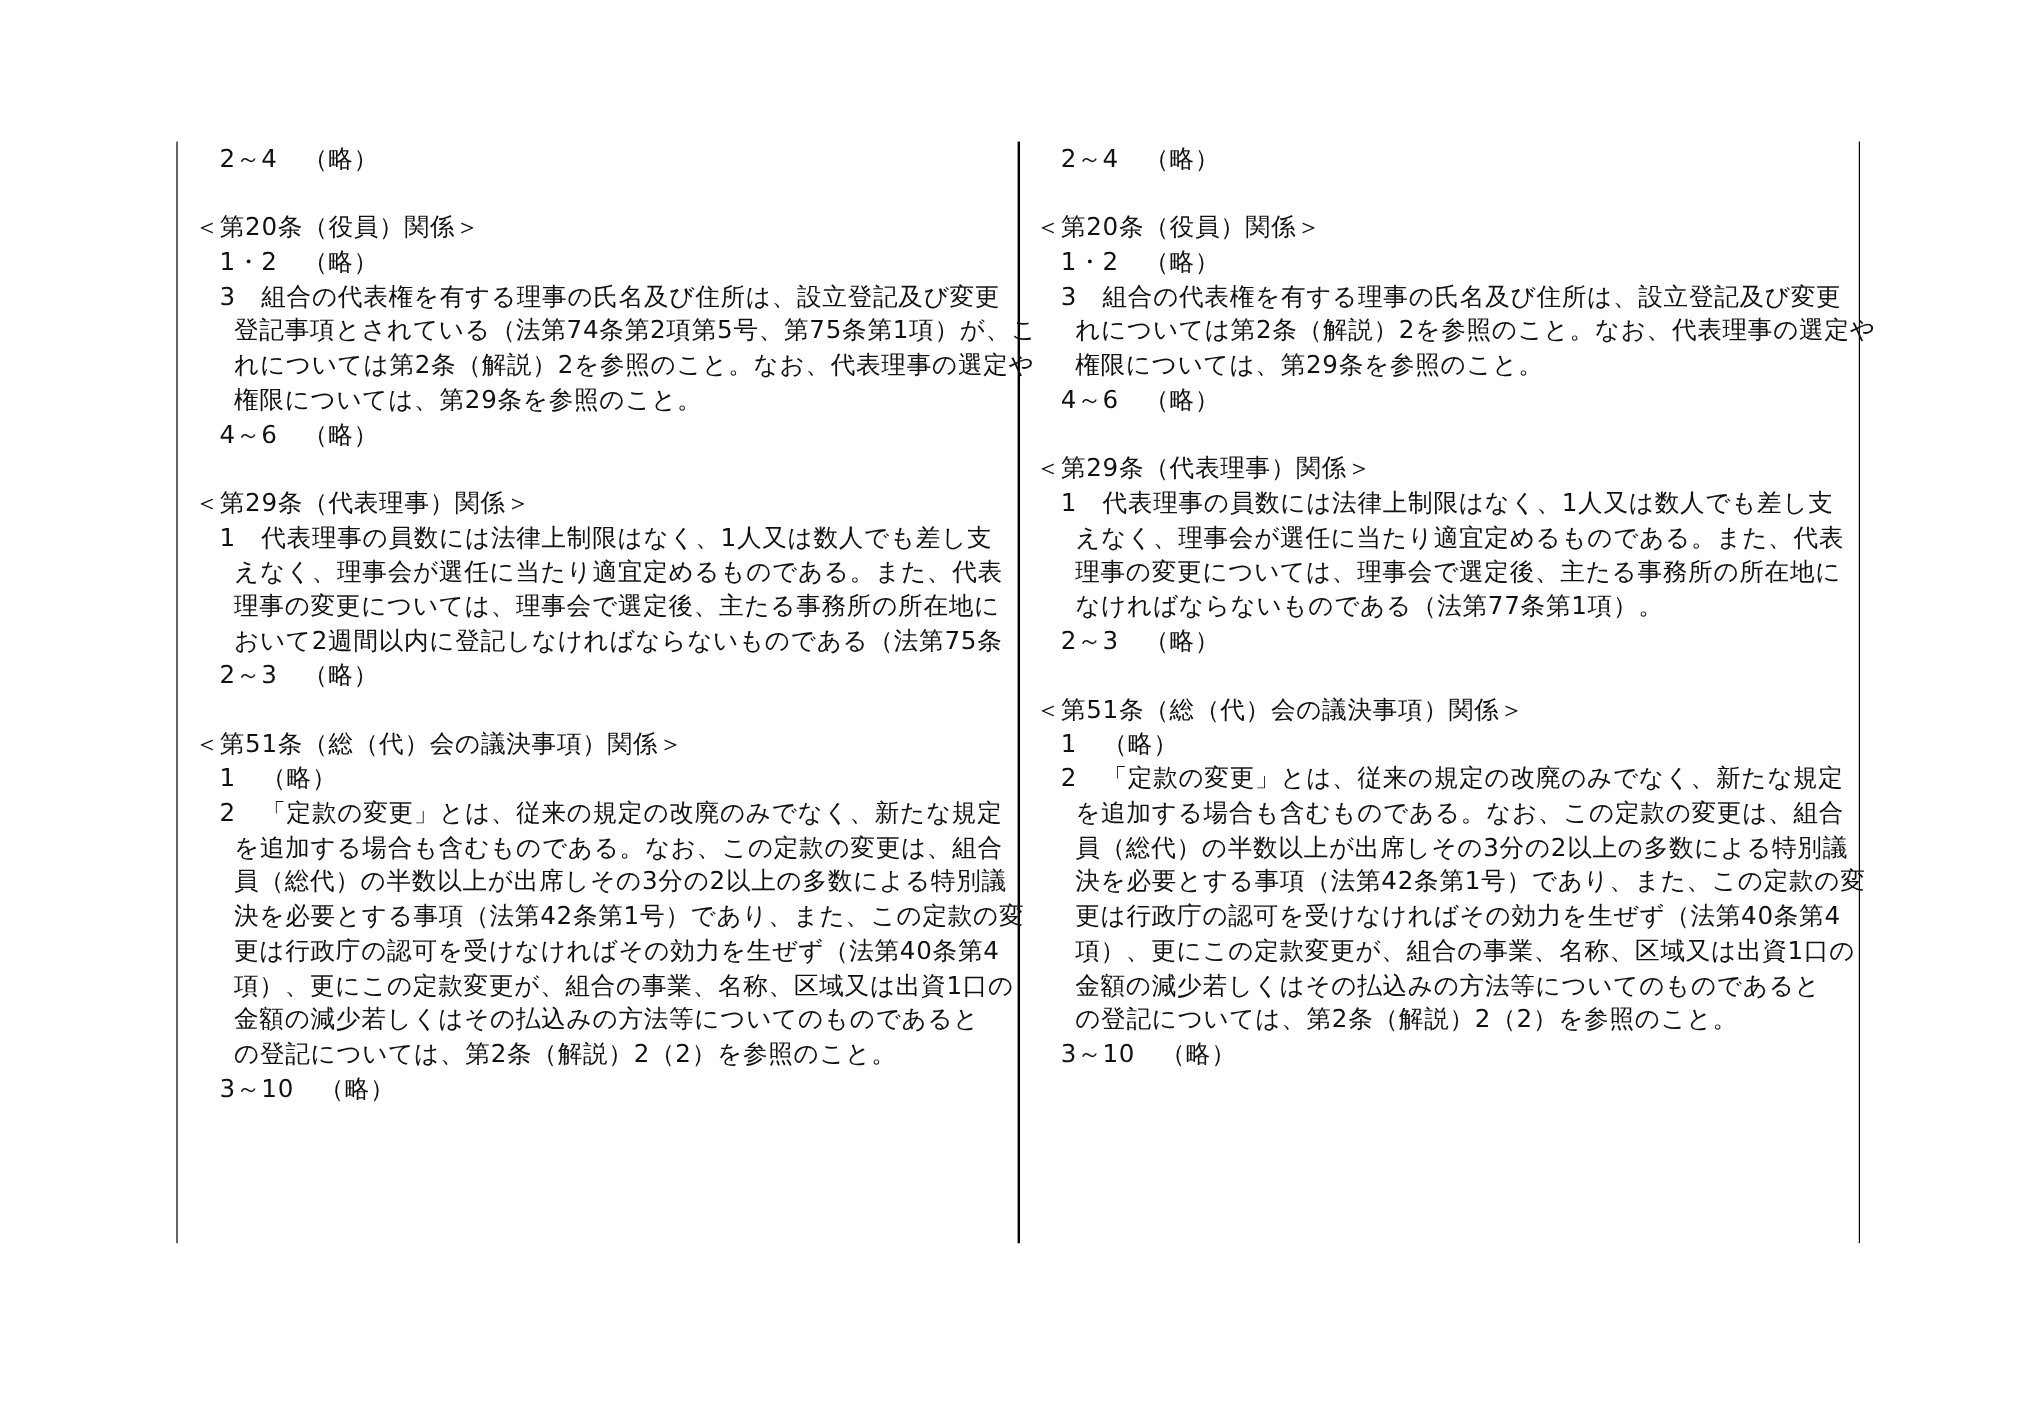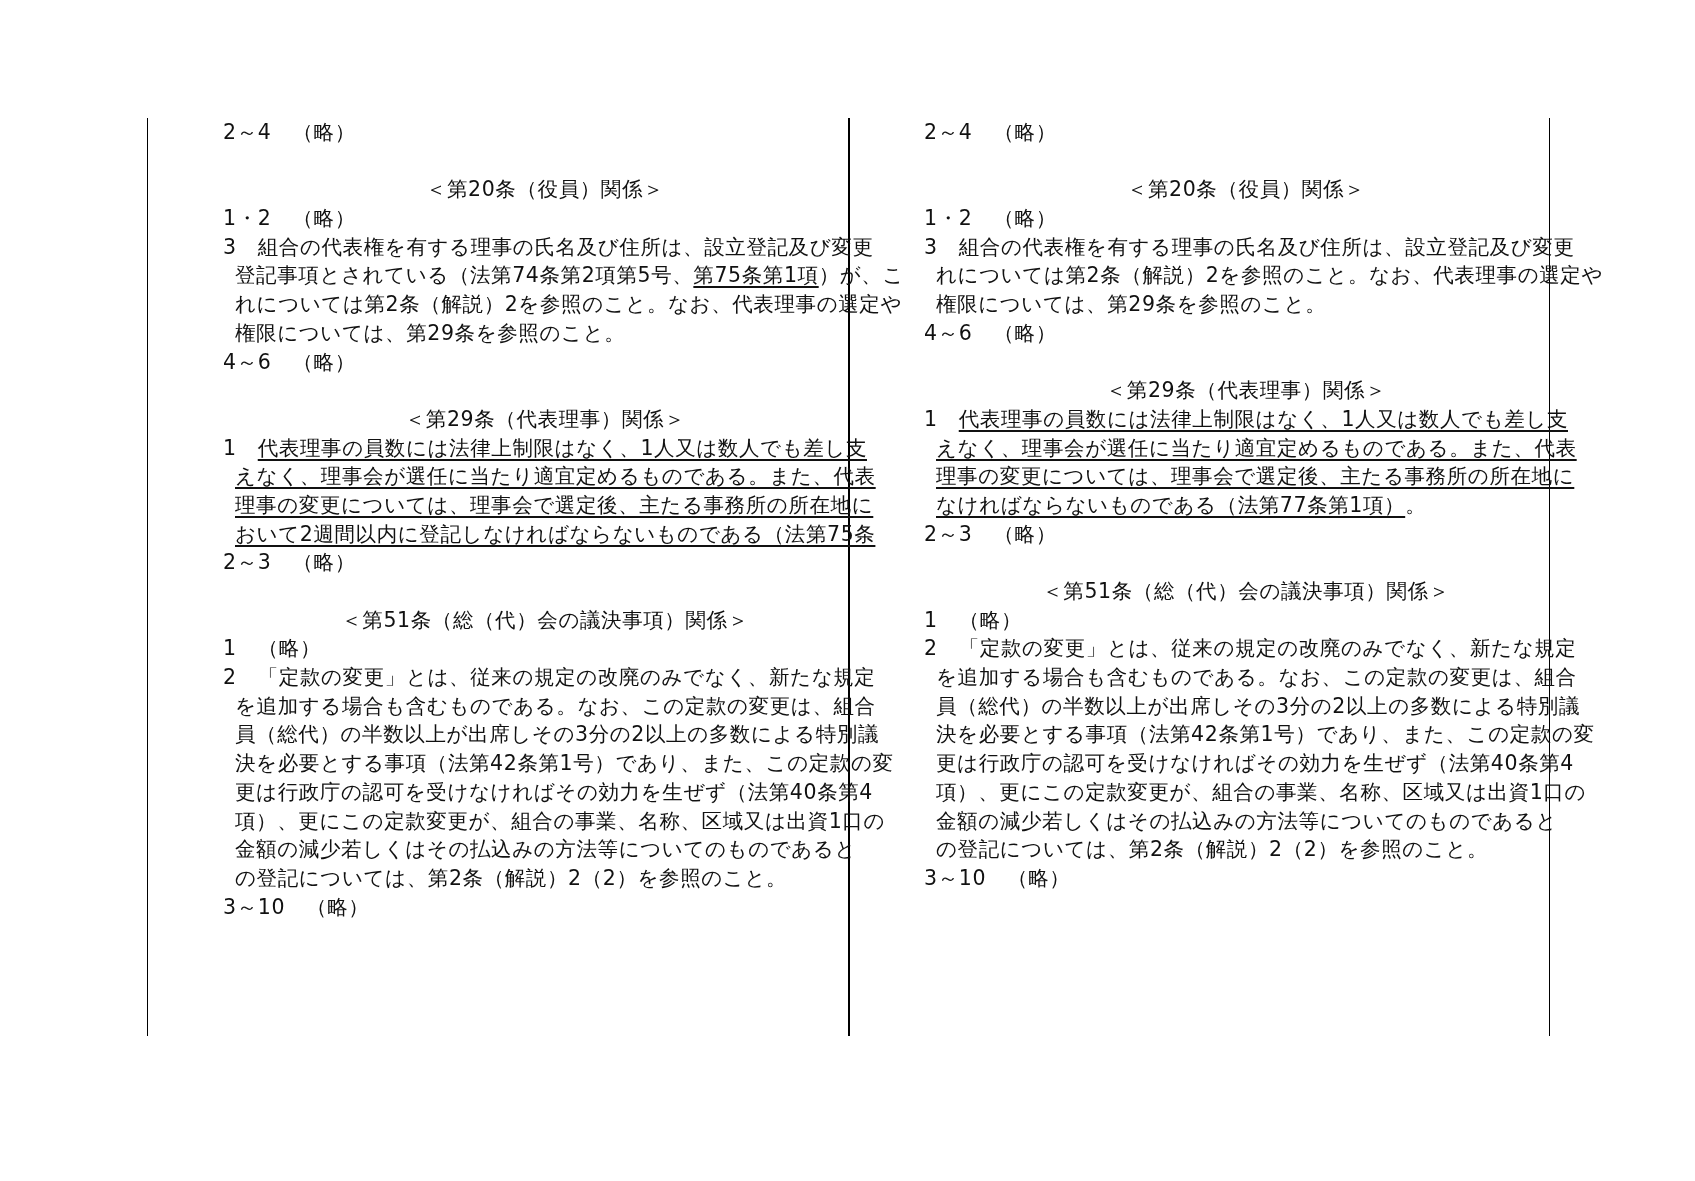--- a/index.html
+++ b/index.html
@@ -1,28 +1,28 @@
 <!DOCTYPE html>
 <html><head>
 <meta charset="utf-8">
 <style>
   html, body { margin:0; padding:0; background:#ffffff; }
   body { width:1695px; height:1181px; position:relative; overflow:hidden;
          font-family:"DejaVu Sans", "Liberation Sans", sans-serif; color:#111; }
   .table { position:absolute; left:147px; top:118px; width:1401px; height:918px;
            border-left:1.5px solid #000; border-right:1.5px solid #000; }
   .divider { position:absolute; left:700px; top:0; width:1.5px; height:100%; background:#000; }
-  .col { position:absolute; top:0; height:100%;margin-left:40px; }
+  .col { position:absolute; top:0; height:100%; }
   .col.left { left:14px; width:686px; }
   .col.right { left:715px; width:686px; }
   .line { height:28.7px; line-height:28.7px; font-size:20.5px; white-space:nowrap; letter-spacing:0.6px; }
-  .line.heading { padding-left:0;text-align:center; }
+  .line.heading { padding-left:0; }
   .line.item { padding-left:21px; }
   .line.cont { padding-left:33px; }
-  .u { text-decoration:underline; text-underline-offset:4px; text-decoration-thickness:1.5px; }
+  .u { text-underline-offset:4px; text-decoration-thickness:1.5px; }
   .blank { height:28.7px; }
 </style>
 </head>
 <body>
 
 <div class="table">
   <div class="divider"></div>
 
   <div class="col left">
     <div class="line item">2～4　（略）</div>

